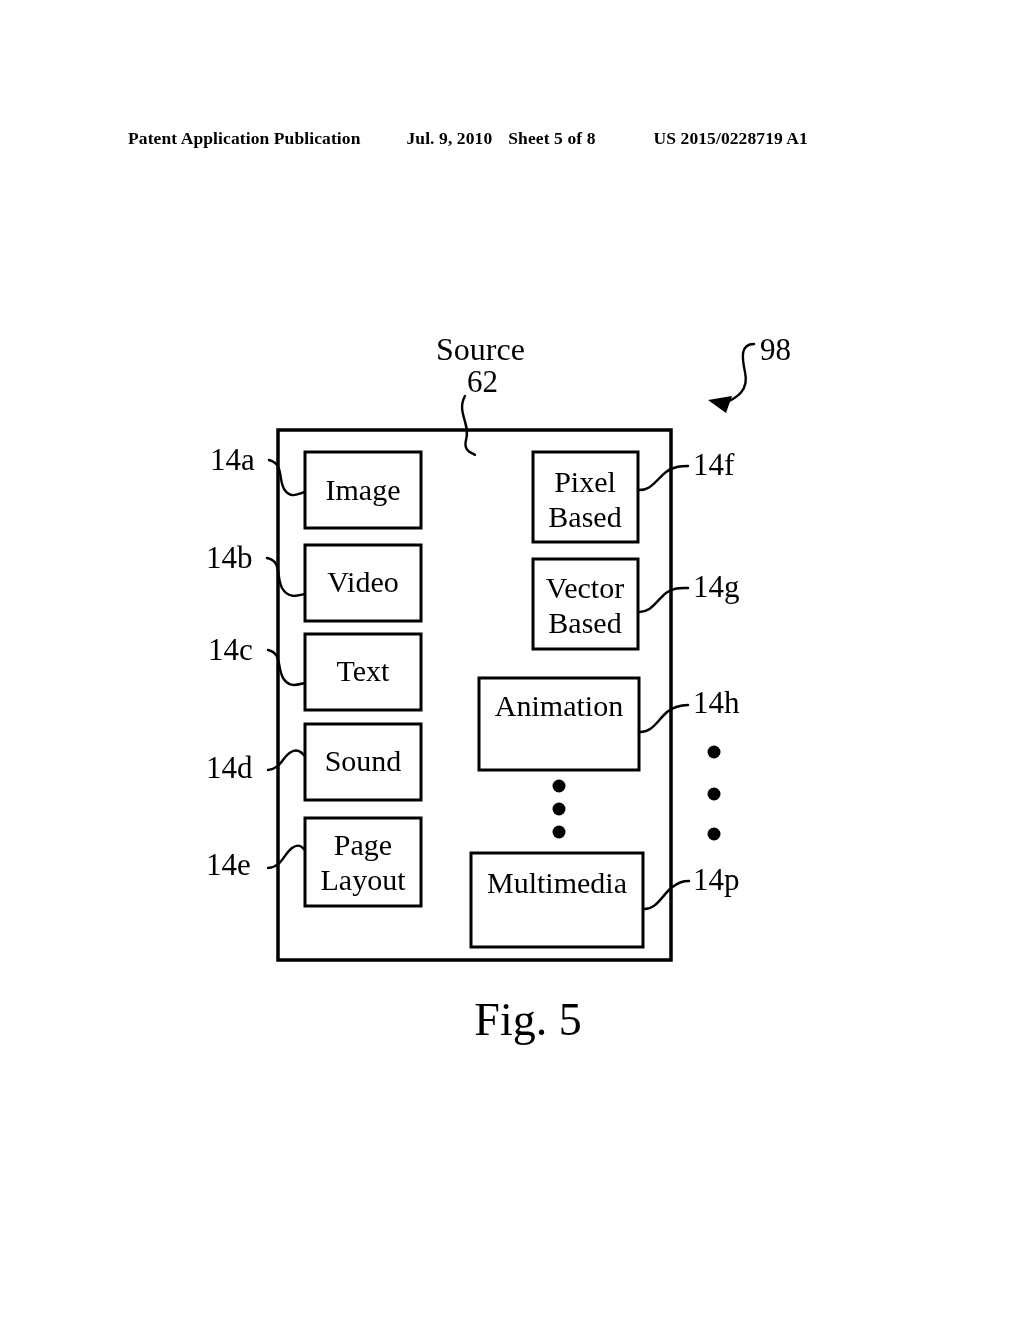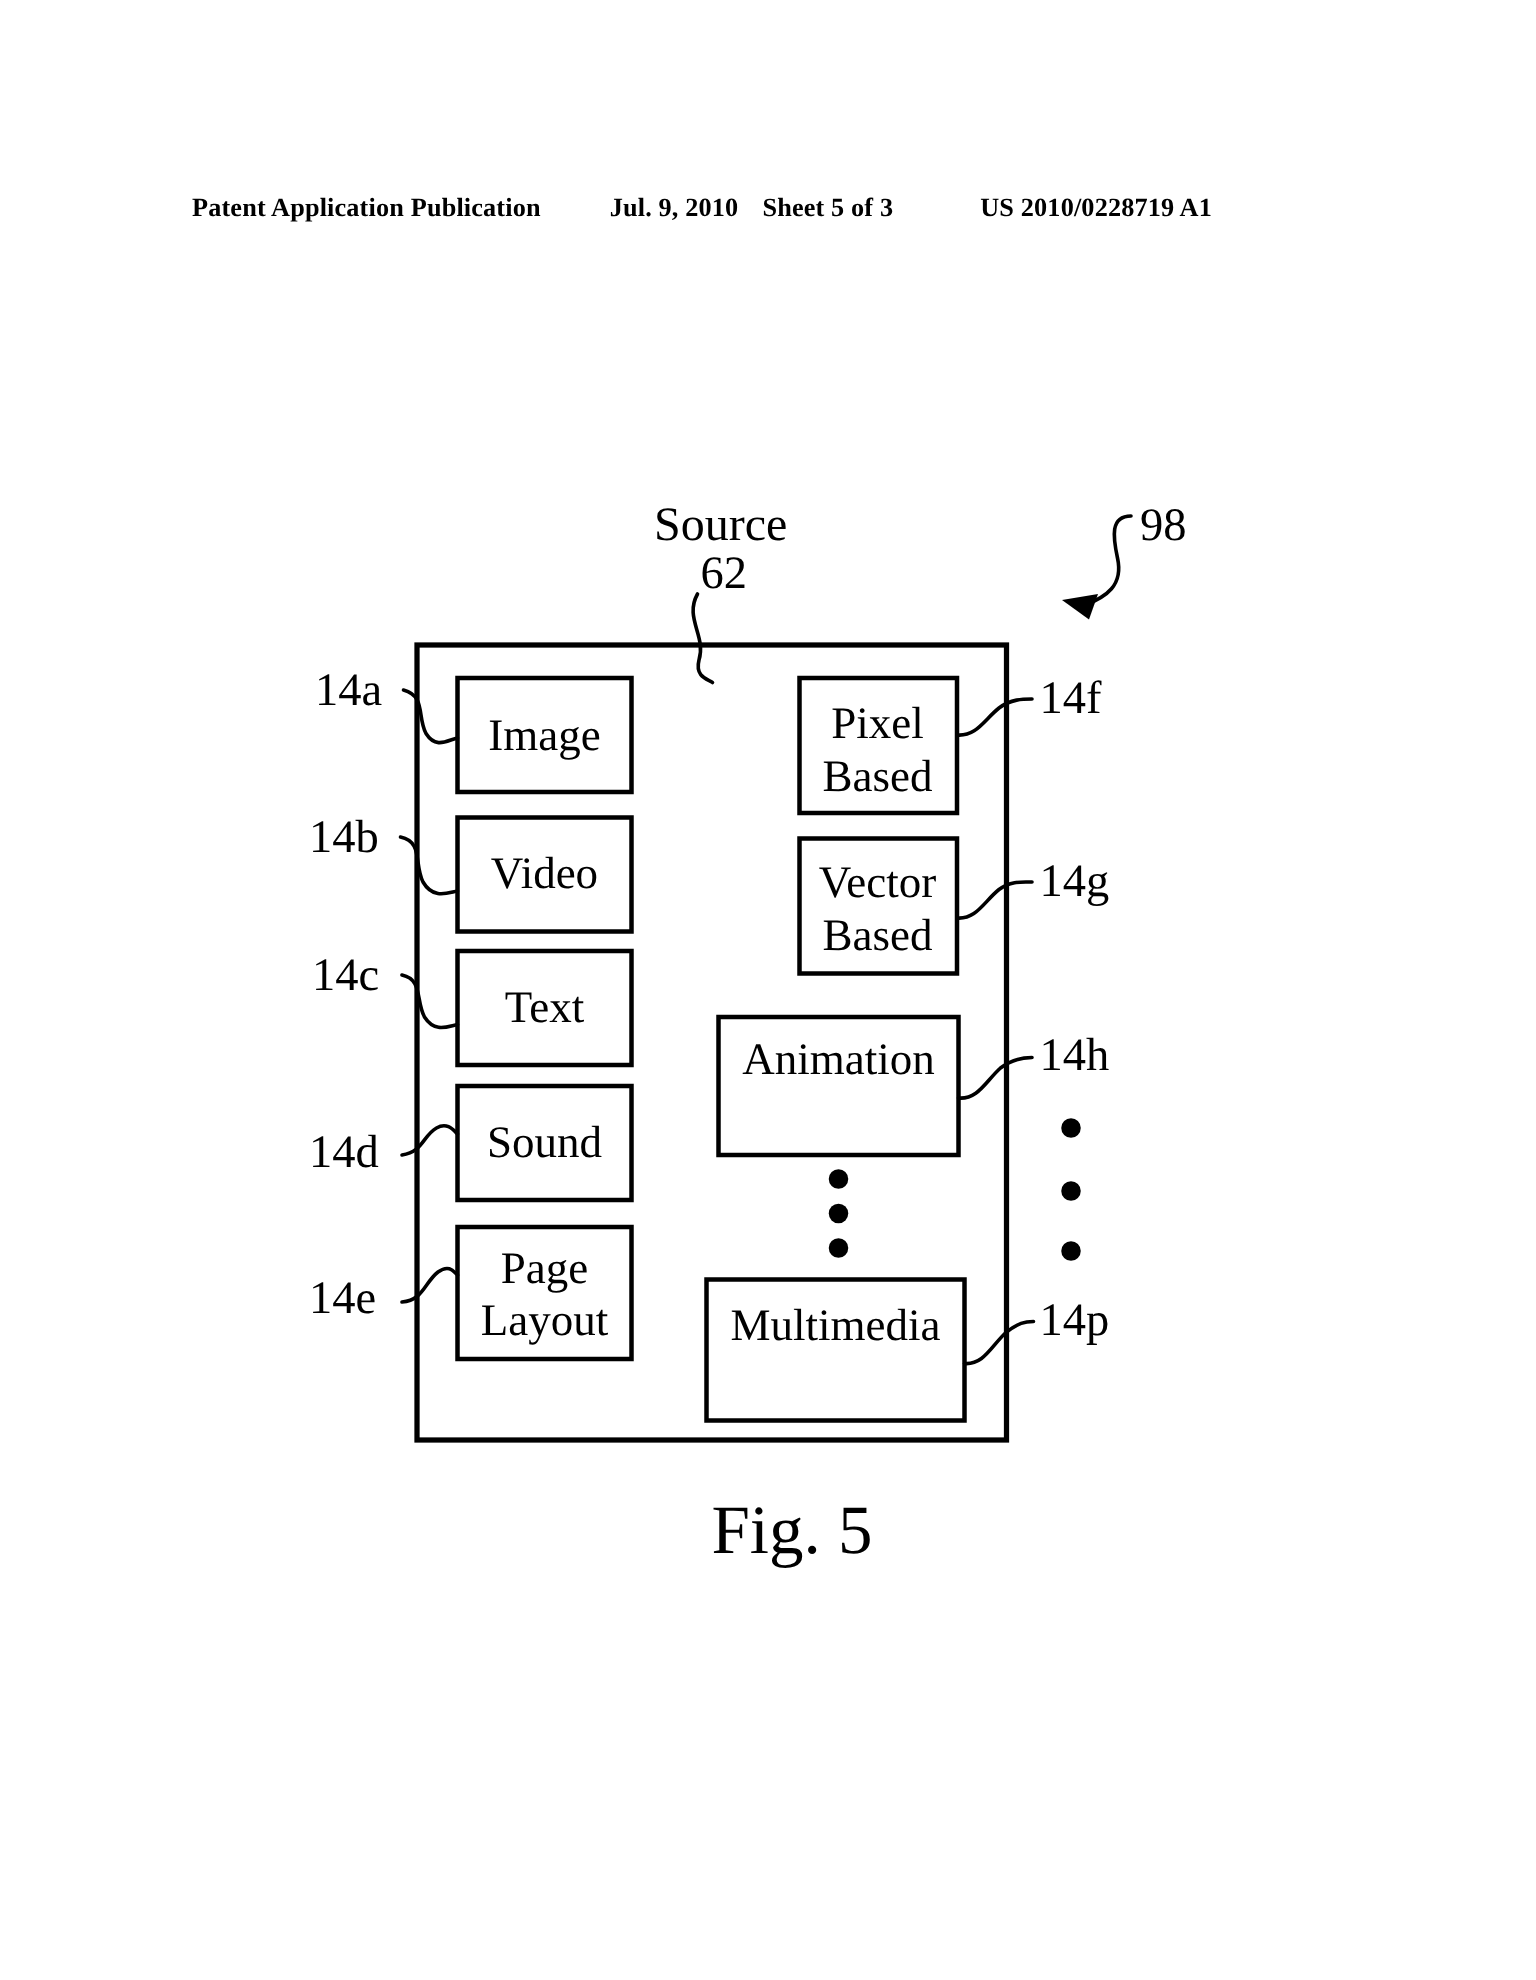--- a/index.html
+++ b/index.html
@@ -86,22 +86,22 @@
     stroke-linecap: round;
   }
   .dot { fill: #000000; }
 </style>
 </head>
 <body>
 
 <div class="pub-header">
   <span class="h-pub">Patent Application Publication</span>
   <span class="h-date">Jul. 9, 2010</span>
-  <span class="h-sheet">Sheet 5 of 3</span>
-  <span class="h-num">US 2010/0228719 A1</span>
+  <span class="h-sheet">Sheet 5 of 8</span>
+  <span class="h-num">US 2015/0228719 A1</span>
 </div>
 
 <div class="figure-stage">
 <svg width="1024" height="1320" viewBox="0 0 1024 1320" xmlns="http://www.w3.org/2000/svg">
 
   <text class="svg-source" x="420" y="360">Source</text>
   <text class="svg-ref" x="451" y="392">62</text>
 
   <path class="leader" d="M 449 396 C 440 412, 455 424, 450 440 C 447 452, 457 453, 459 455"></path>
 

